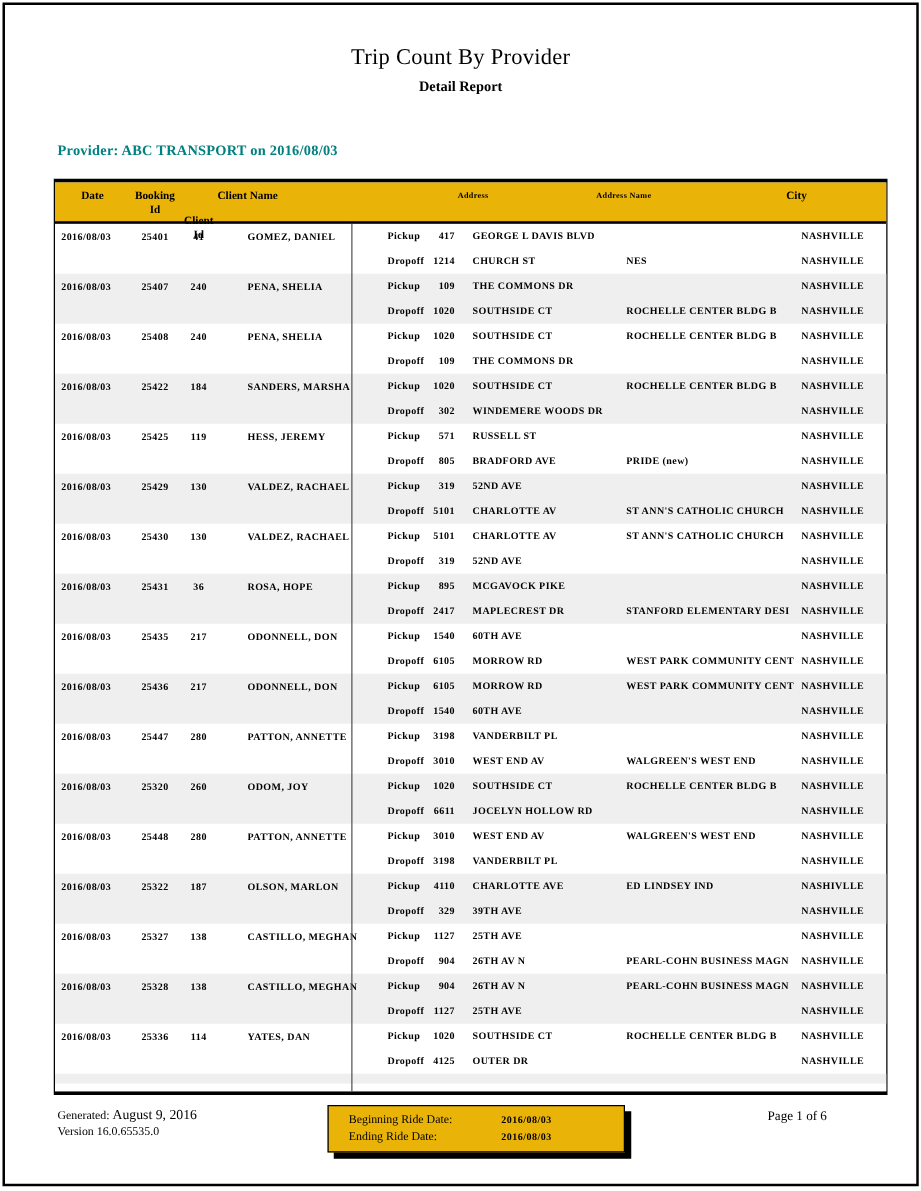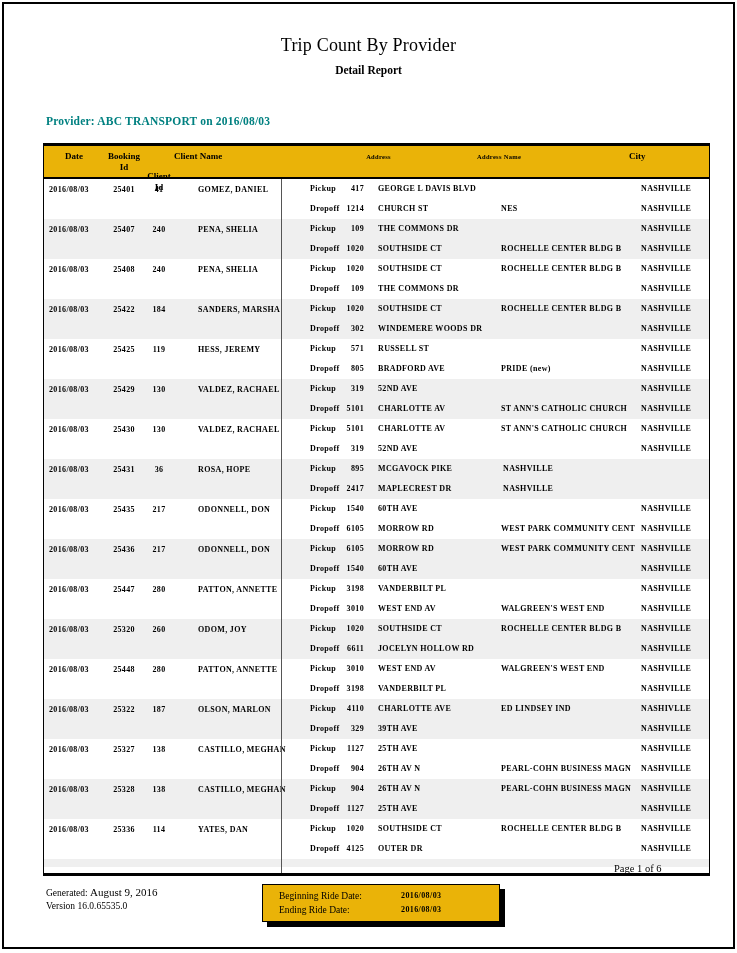--- a/index.html
+++ b/index.html
@@ -56,21 +56,21 @@
   .gen-date { font-size:11px; }
   .ver-line { font-size:9.5px; margin-top:3px; }
 
   .footer-box { position:absolute; left:262px; top:884px; width:238px; height:38px;
                 box-sizing:border-box; border:1.5px solid #000; background:#eab308;
                 box-shadow:5px 5px 0 0 #000; padding-top:4px; }
   .fb-row { display:flex; height:14px; line-height:14px; padding-left:16px; }
   .fb-label { width:122px; font-size:9.5px; }
   .fb-value { font-size:8px; font-weight:bold; letter-spacing:0.4px; }
 
-  .footer-page { position:absolute; left:614px; top:863px; font-size:10.5px; }
+  .footer-page { position:absolute; left:614px; top:888px; font-size:10.5px; }
 </style>
 </head>
 <body>
 
 <div class="page-border"></div>
 
 <div class="title">Trip Count By Provider</div>
 <div class="subtitle">Detail Report</div>
 <div class="provider" style="color: rgb(0, 128, 128);">Provider: ABC TRANSPORT on 2016/08/03</div>
 
@@ -284,20 +284,24 @@
             <div class="leg-label">Pickup</div>
             <div class="addr-num">895</div>
             <div class="addr-street">MCGAVOCK PIKE</div>
           </div>
           <div class="addr-line">
             <div class="leg-label">Dropoff</div>
             <div class="addr-num">2417</div>
             <div class="addr-street">MAPLECREST DR</div>
           </div>
         </div>
+        <div class="c-aname">
+          <div class="aline"></div>
+          <div class="aline">STANFORD ELEMENTARY DESI</div>
+        </div>
         <div class="c-city">
           <div class="aline">NASHVILLE</div>
           <div class="aline">NASHVILLE</div>
         </div>
       </div>
       <div class="trow">
         <div class="c-date">2016/08/03</div>
         <div class="c-book">25435</div>
         <div class="c-cid">217</div>
         <div class="c-cname">ODONNELL, DON</div>

